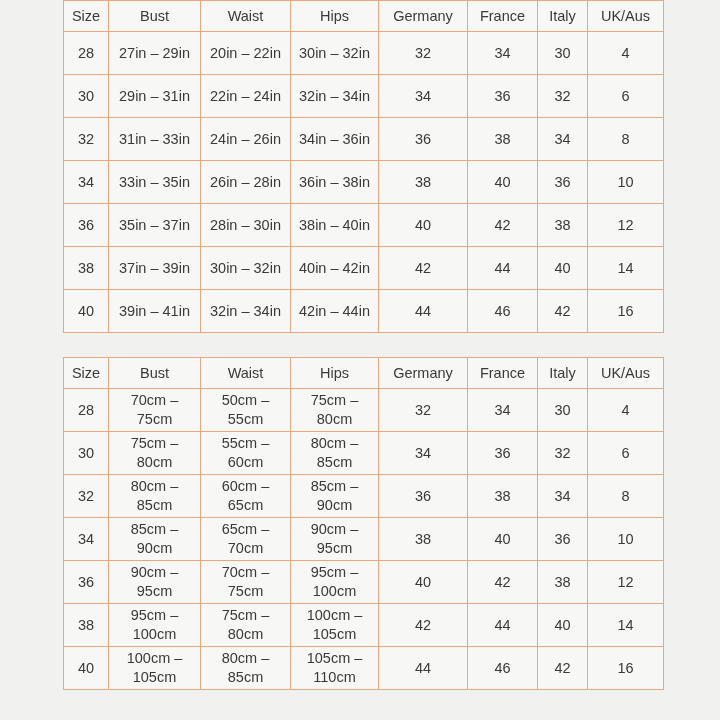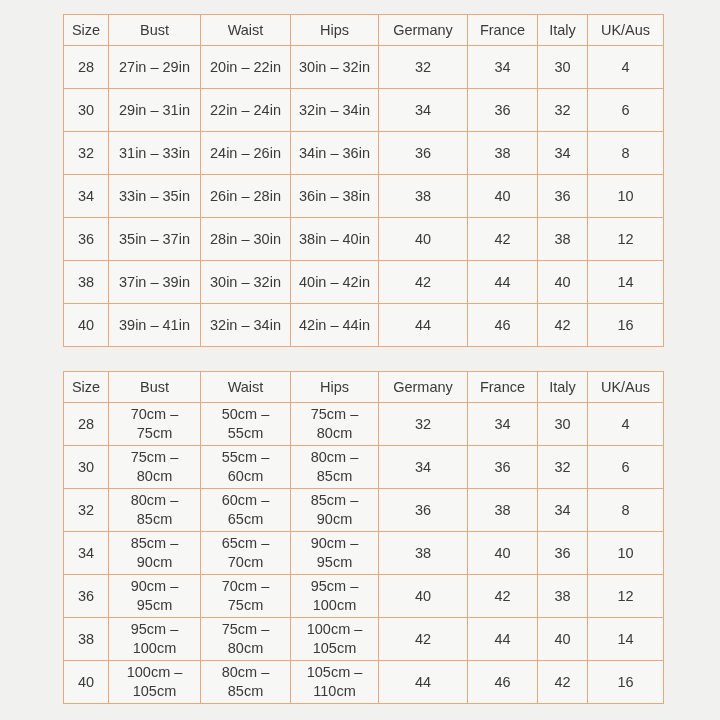--- a/index.html
+++ b/index.html
@@ -12,21 +12,21 @@
     background: #f1f1ef;
     font-family: "Liberation Sans", sans-serif;
     color: #333333;
     overflow: hidden;
   }
   .page {
     position: relative;
     width: 720px;
     height: 720px;
     box-sizing: border-box;
-    padding: 14px 57px 0 63px;
+    padding: 0 57px 0 63px;
   }
   table.size-table {
     width: 600px;
     border-collapse: collapse;
     table-layout: fixed;
     background: #f7f7f5;
   }
   table.size-table + table.size-table {
     margin-top: 24px;
   }

